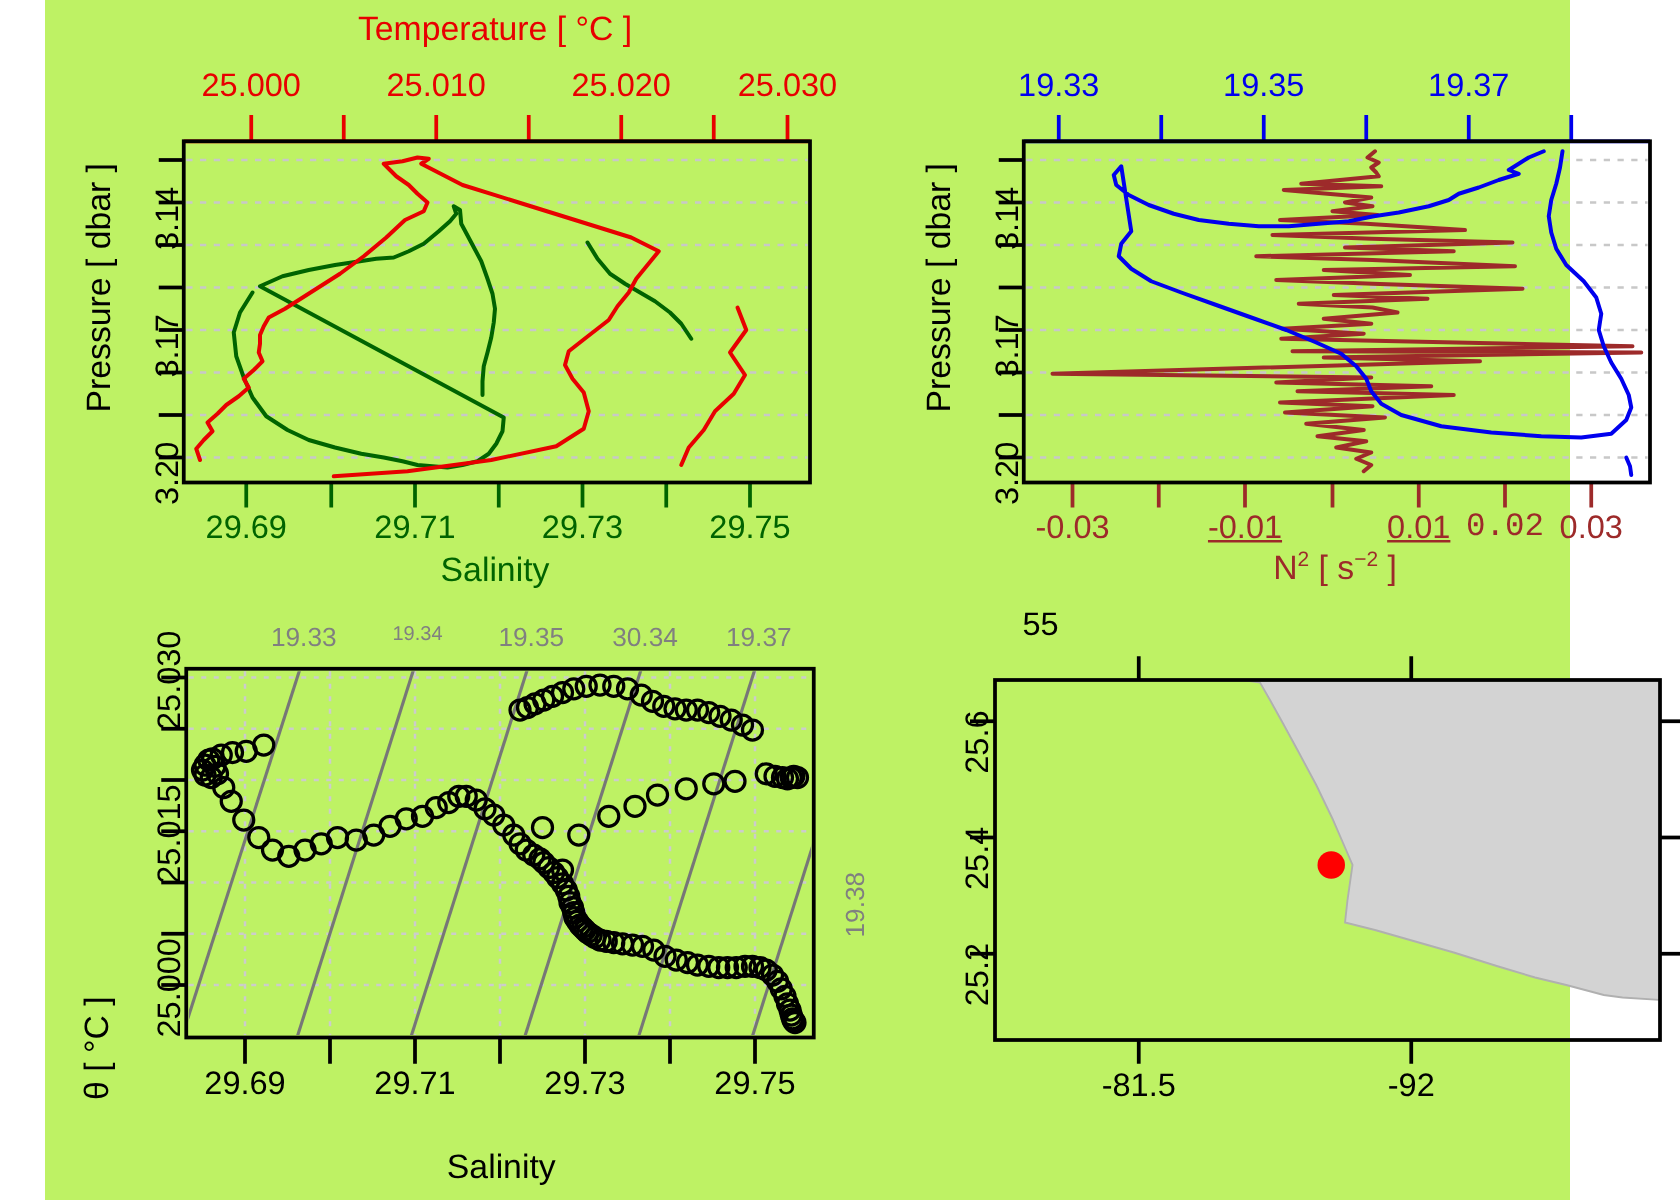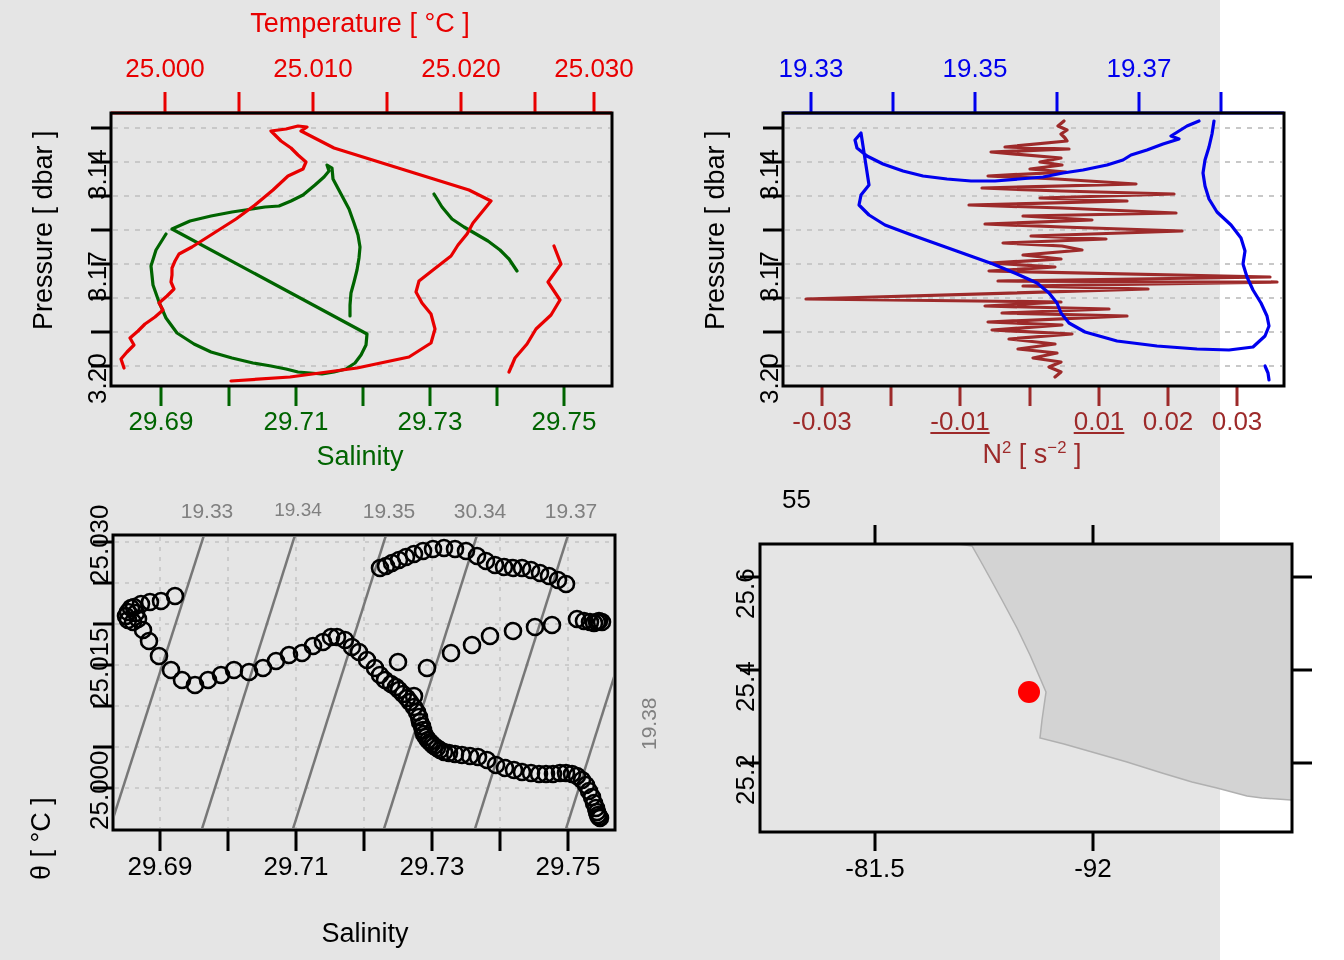--- a/index.html
+++ b/index.html
@@ -1,17 +1,17 @@
 <!DOCTYPE html>
 <html><head>
 <meta charset="utf-8">
 <style>
   html,body{margin:0;padding:0;background:#ffffff;}
   body{width:1344px;height:960px;overflow:hidden;font-family:"Liberation Sans",sans-serif;}
-  #root{position:relative;width:1220px;height:960px;background:#e5e5e5;}
+  #root{position:relative;width:1220px;height:960px;background:#bef264;margin-left:36px;}
   .panel{position:absolute;}
   svg{display:block;overflow:visible;}
   .lbl{position:absolute;white-space:nowrap;line-height:1;}
   .tickl{font-size:26px;}
   .axtitle{font-size:27px;}
   .rot90{transform-origin:0 0;transform:rotate(-90deg);}
   .red{color:#e80000;}
   .green{color:#006400;}
   .blue{color:#0000ee;}
   .brown{color:#9d2a2a;}
@@ -167,21 +167,21 @@
       </g>
     </svg>
 
     <div class="lbl tickl blue" style="left:139px;top:55px;transform:translateX(-50%);">19.33</div>
     <div class="lbl tickl blue" style="left:303px;top:55px;transform:translateX(-50%);">19.35</div>
     <div class="lbl tickl blue" style="left:467px;top:55px;transform:translateX(-50%);">19.37</div>
 
     <div class="lbl tickl brown" style="left:150px;top:408px;transform:translateX(-50%);">-0.03</div>
     <div class="lbl tickl brown" style="left:288px;top:408px;transform:translateX(-50%);text-decoration:underline;">-0.01</div>
     <div class="lbl tickl brown" style="left:427px;top:408px;transform:translateX(-50%);text-decoration:underline;">0.01</div>
-    <div class="lbl tickl brown" style="left:496px;top:408px;transform:translateX(-50%);">0.02</div>
+    <div class="lbl tickl brown" style="left:496px;top:408px;transform:translateX(-50%);font-family:Liberation Mono, monospace;">0.02</div>
     <div class="lbl tickl brown" style="left:565px;top:408px;transform:translateX(-50%);">0.03</div>
 
     <div class="lbl tickl black rot90" style="left:84px;top:200px;">3.14</div>
     <div class="lbl tickl black rot90" style="left:84px;top:302px;">3.17</div>
     <div class="lbl tickl black rot90" style="left:84px;top:404px;">3.20</div>
   </div>
 
   <div class="panel" style="left:0;top:480px;width:672px;height:480px;">
 
     <div class="lbl axtitle black" style="left:365px;top:440px;transform:translateX(-50%);">Salinity</div>
@@ -363,21 +363,21 @@
         <circle cx="490" cy="156" r="8"></circle>
           <circle cx="472" cy="165" r="8"></circle>
         <circle cx="451" cy="173" r="8"></circle>
           <circle cx="414" cy="216" r="8"></circle>
         <circle cx="427" cy="188" r="8"></circle>
           <circle cx="398" cy="182" r="8"></circle>
       </g>
     </svg>
 
     <div class="lbl gray" style="font-size:21px;left:207px;top:20px;transform:translateX(-50%);">19.33</div>
-    <div class="lbl gray" style="font-size:19px;left:298px;top:20px;transform:translateX(-50%);">19.34</div>
+    <div class="lbl gray" style="font-size:16px;left:298px;top:20px;transform:translateX(-50%);">19.34</div>
     <div class="lbl gray" style="font-size:21px;left:389px;top:20px;transform:translateX(-50%);">19.35</div>
     <div class="lbl gray" style="font-size:21px;left:480px;top:20px;transform:translateX(-50%);">30.34</div>
     <div class="lbl gray" style="font-size:21px;left:571px;top:20px;transform:translateX(-50%);">19.37</div>
     <div class="lbl gray rot90" style="font-size:21px;left:638px;top:270px;">19.38</div>
 
     <div class="lbl tickl black rot90" style="left:86px;top:350px;">25.000</div>
     <div class="lbl tickl black rot90" style="left:86px;top:227px;">25.015</div>
     <div class="lbl tickl black rot90" style="left:86px;top:104px;">25.030</div>
 
     <div class="lbl tickl black" style="left:160px;top:373px;transform:translateX(-50%);">29.69</div>

